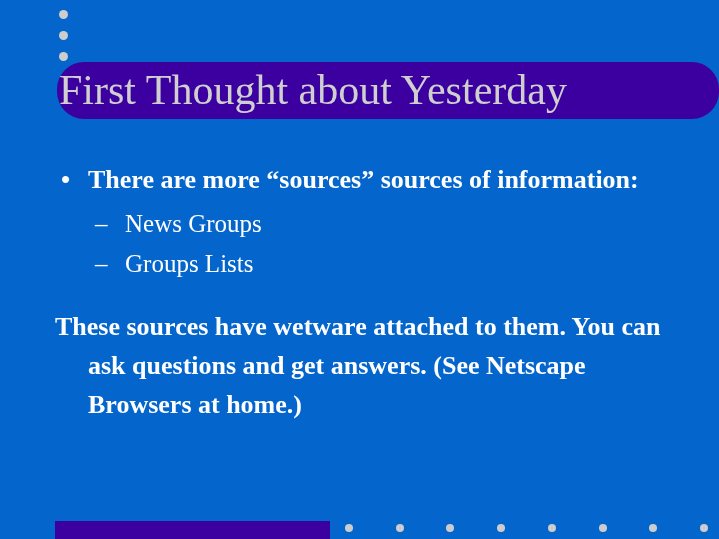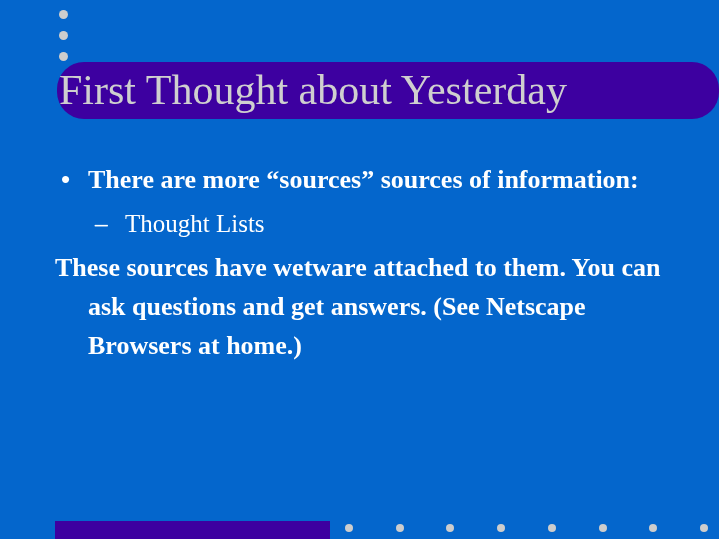--- a/index.html
+++ b/index.html
@@ -112,21 +112,21 @@
     top: 0;
     line-height: 40px;
   }
 
   
   .para {
     color: #ffffff;
     font-weight: bold;
     font-size: 26px;
     line-height: 39px;
-    margin-top: 4px;
+    margin-top: 23px;
     padding-left: 33px;
     text-indent: -33px;
     width: 580px;
     font-family: "Liberation Serif", "DejaVu Serif", serif;
   }
 
   
   .bottom-bar {
     position: absolute;
     left: 55px;
@@ -169,24 +169,25 @@
   <div class="body-area">
 
     <div class="bullet-row">
       <span class="marker">•</span>
       <span class="btext">There are more “sources” sources of information:</span>
     </div>
 
     <div class="sub-list">
       <div class="sub-row">
         <span class="marker">–</span>
+        <span>News Groups</span>
       </div>
       <div class="sub-row">
         <span class="marker">–</span>
-        <span>Thought Lists</span>
+        <span>Groups Lists</span>
       </div>
     </div>
 
     <div class="para">These sources have wetware attached to them. You can ask questions and get answers. (See Netscape Browsers at home.)</div>
 
   </div>
 
   <div class="bottom-bar" style="background: rgb(61, 0, 160);"></div>
   <div class="bottom-dots">
       <span class="bdot" style="left: 0px; background: rgb(205, 205, 205);"></span>

